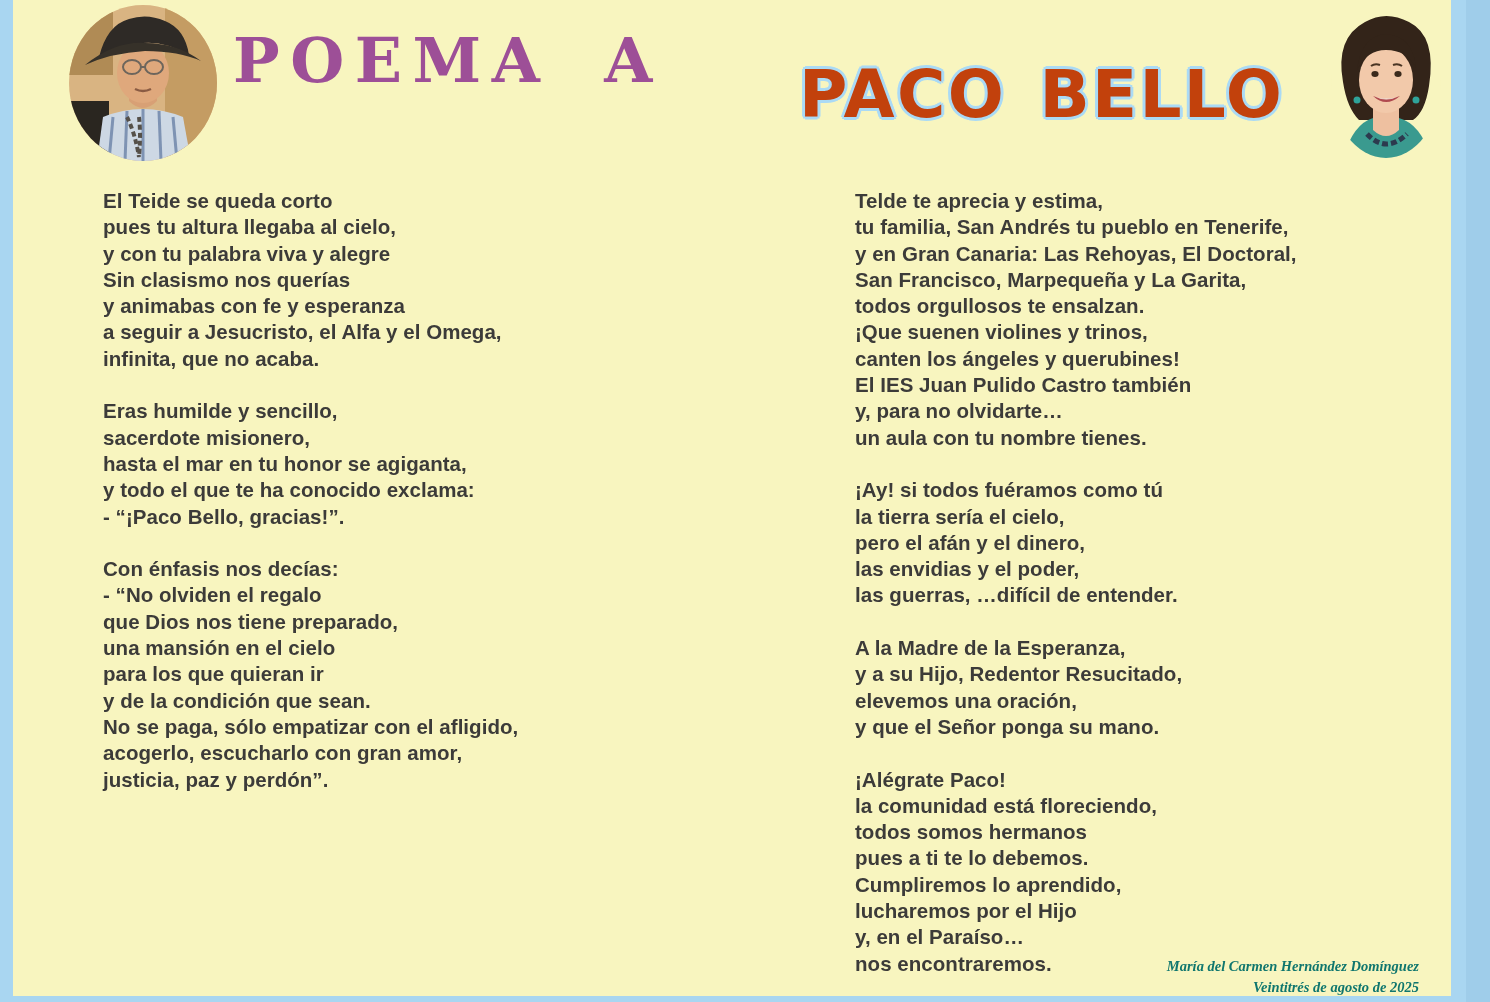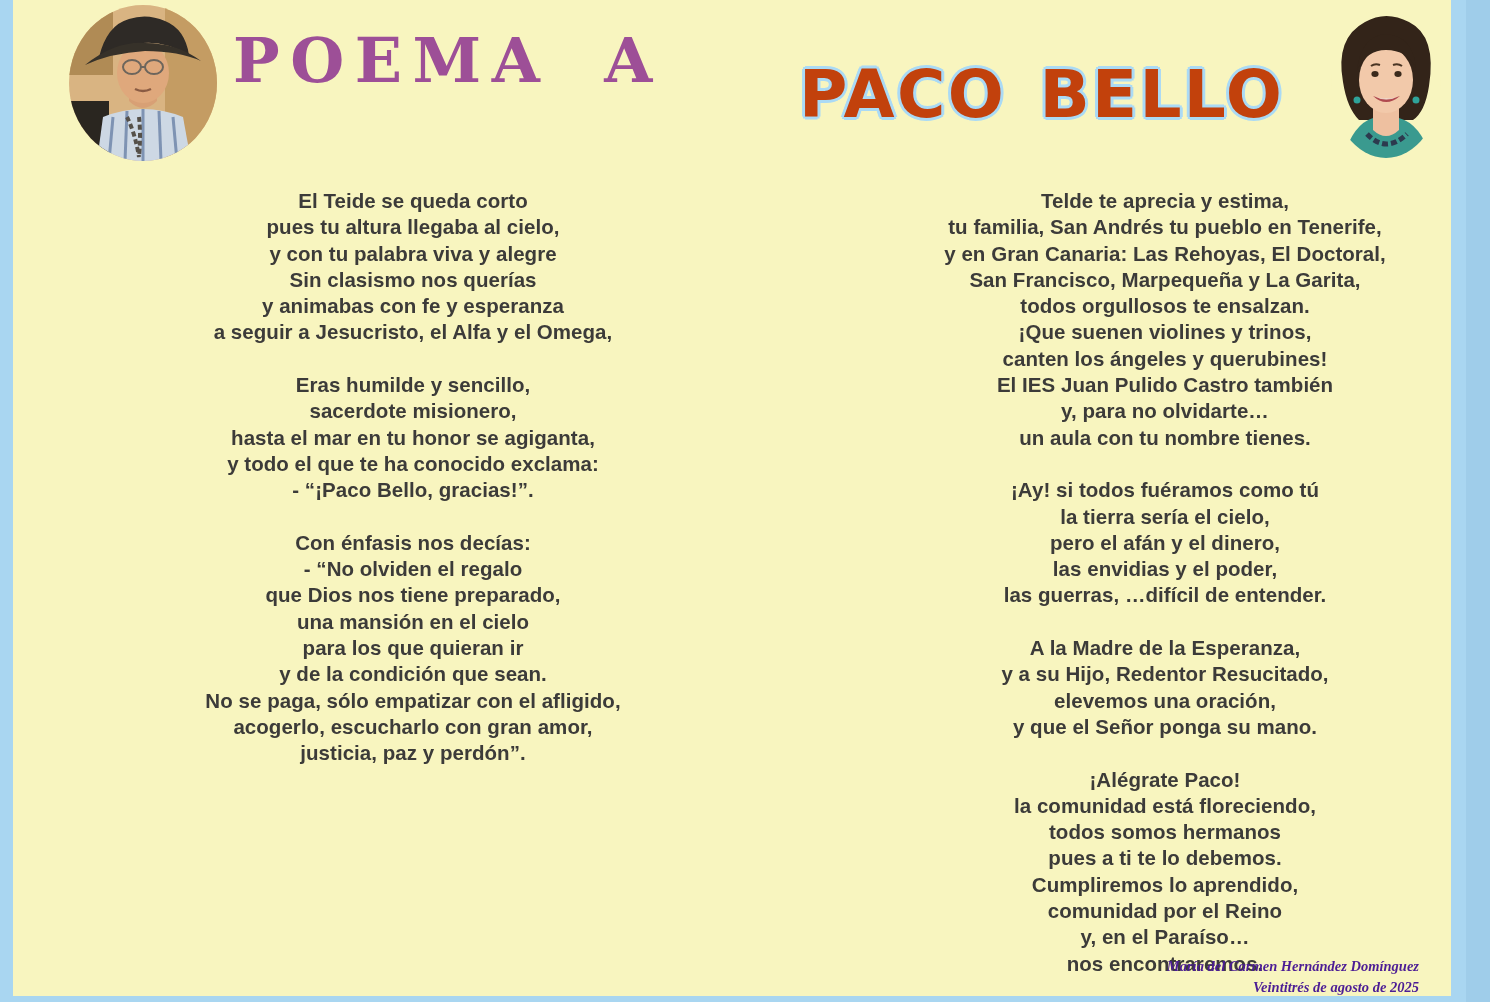--- a/index.html
+++ b/index.html
@@ -35,32 +35,31 @@
       -3px 0 0 #aadaf5, 3px 0 0 #aadaf5,
       0 -3px 0 #aadaf5, 0 3px 0 #aadaf5,
       -2px -2px 0 #aadaf5, 2px -2px 0 #aadaf5,
       -2px 2px 0 #aadaf5, 2px 2px 0 #aadaf5;
     margin-top: 24px;
   }
   .poem-column{
     position:absolute;top:188px;width:620px;
     color:#3c3b39;font-weight:700;font-size:20.5px;line-height:26.3px;
     letter-spacing:0.002em;
-    text-align:center;
   }
   .poem-column-left{left:90px;}
   .poem-column-right{left:842px;}
   .stanza{margin:0 0 26.3px 0;}
   .poem-line{white-space:nowrap;}
   .signature{
     position:absolute;right:32px;top:956px;
     text-align:right;
     font-family:"Liberation Serif","DejaVu Serif",serif;
     font-style:italic;font-weight:bold;
-    font-size:14.5px;line-height:20.5px;color:#4c1d95;
+    font-size:14.5px;line-height:20.5px;color:#0f766e;
   }
 </style>
 </head>
 <body>
 
 <div class="page">
 
   <div class="photo photo-left">
     <svg viewBox="0 0 148 156">
       <rect x="0" y="0" width="148" height="156" fill="#d9b482"></rect>
@@ -128,20 +127,21 @@
   </div>
 
   <div class="poem-column poem-column-left">
       <div class="stanza">
         <div class="poem-line">El Teide se queda corto</div>
         <div class="poem-line">pues tu altura llegaba al cielo,</div>
         <div class="poem-line">y con tu palabra viva y alegre</div>
         <div class="poem-line">Sin clasismo nos querías</div>
         <div class="poem-line">y animabas con fe y esperanza</div>
         <div class="poem-line">a seguir a Jesucristo, el Alfa y el Omega,</div>
+        <div class="poem-line">infinita, que no acaba.</div>
       </div>
       <div class="stanza">
         <div class="poem-line">Eras humilde y sencillo,</div>
         <div class="poem-line">sacerdote misionero,</div>
         <div class="poem-line">hasta el mar en tu honor se agiganta,</div>
         <div class="poem-line">y todo el que te ha conocido exclama:</div>
         <div class="poem-line">- “¡Paco Bello, gracias!”.</div>
       </div>
       <div class="stanza">
         <div class="poem-line">Con énfasis nos decías:</div>
@@ -180,21 +180,21 @@
         <div class="poem-line">y a su Hijo, Redentor Resucitado,</div>
         <div class="poem-line">elevemos una oración,</div>
         <div class="poem-line">y que el Señor ponga su mano.</div>
       </div>
       <div class="stanza">
         <div class="poem-line">¡Alégrate Paco!</div>
         <div class="poem-line">la comunidad está floreciendo,</div>
         <div class="poem-line">todos somos hermanos</div>
         <div class="poem-line">pues a ti te lo debemos.</div>
         <div class="poem-line">Cumpliremos lo aprendido,</div>
-        <div class="poem-line">comunidad por el Reino</div>
+        <div class="poem-line">lucharemos por el Hijo</div>
         <div class="poem-line">y, en el Paraíso…</div>
         <div class="poem-line">nos encontraremos.</div>
       </div>
     </div>
 
   <div class="signature">
     <div>María del Carmen Hernández Domínguez</div>
     <div>Veintitrés de agosto de 2025</div>
   </div>
 

